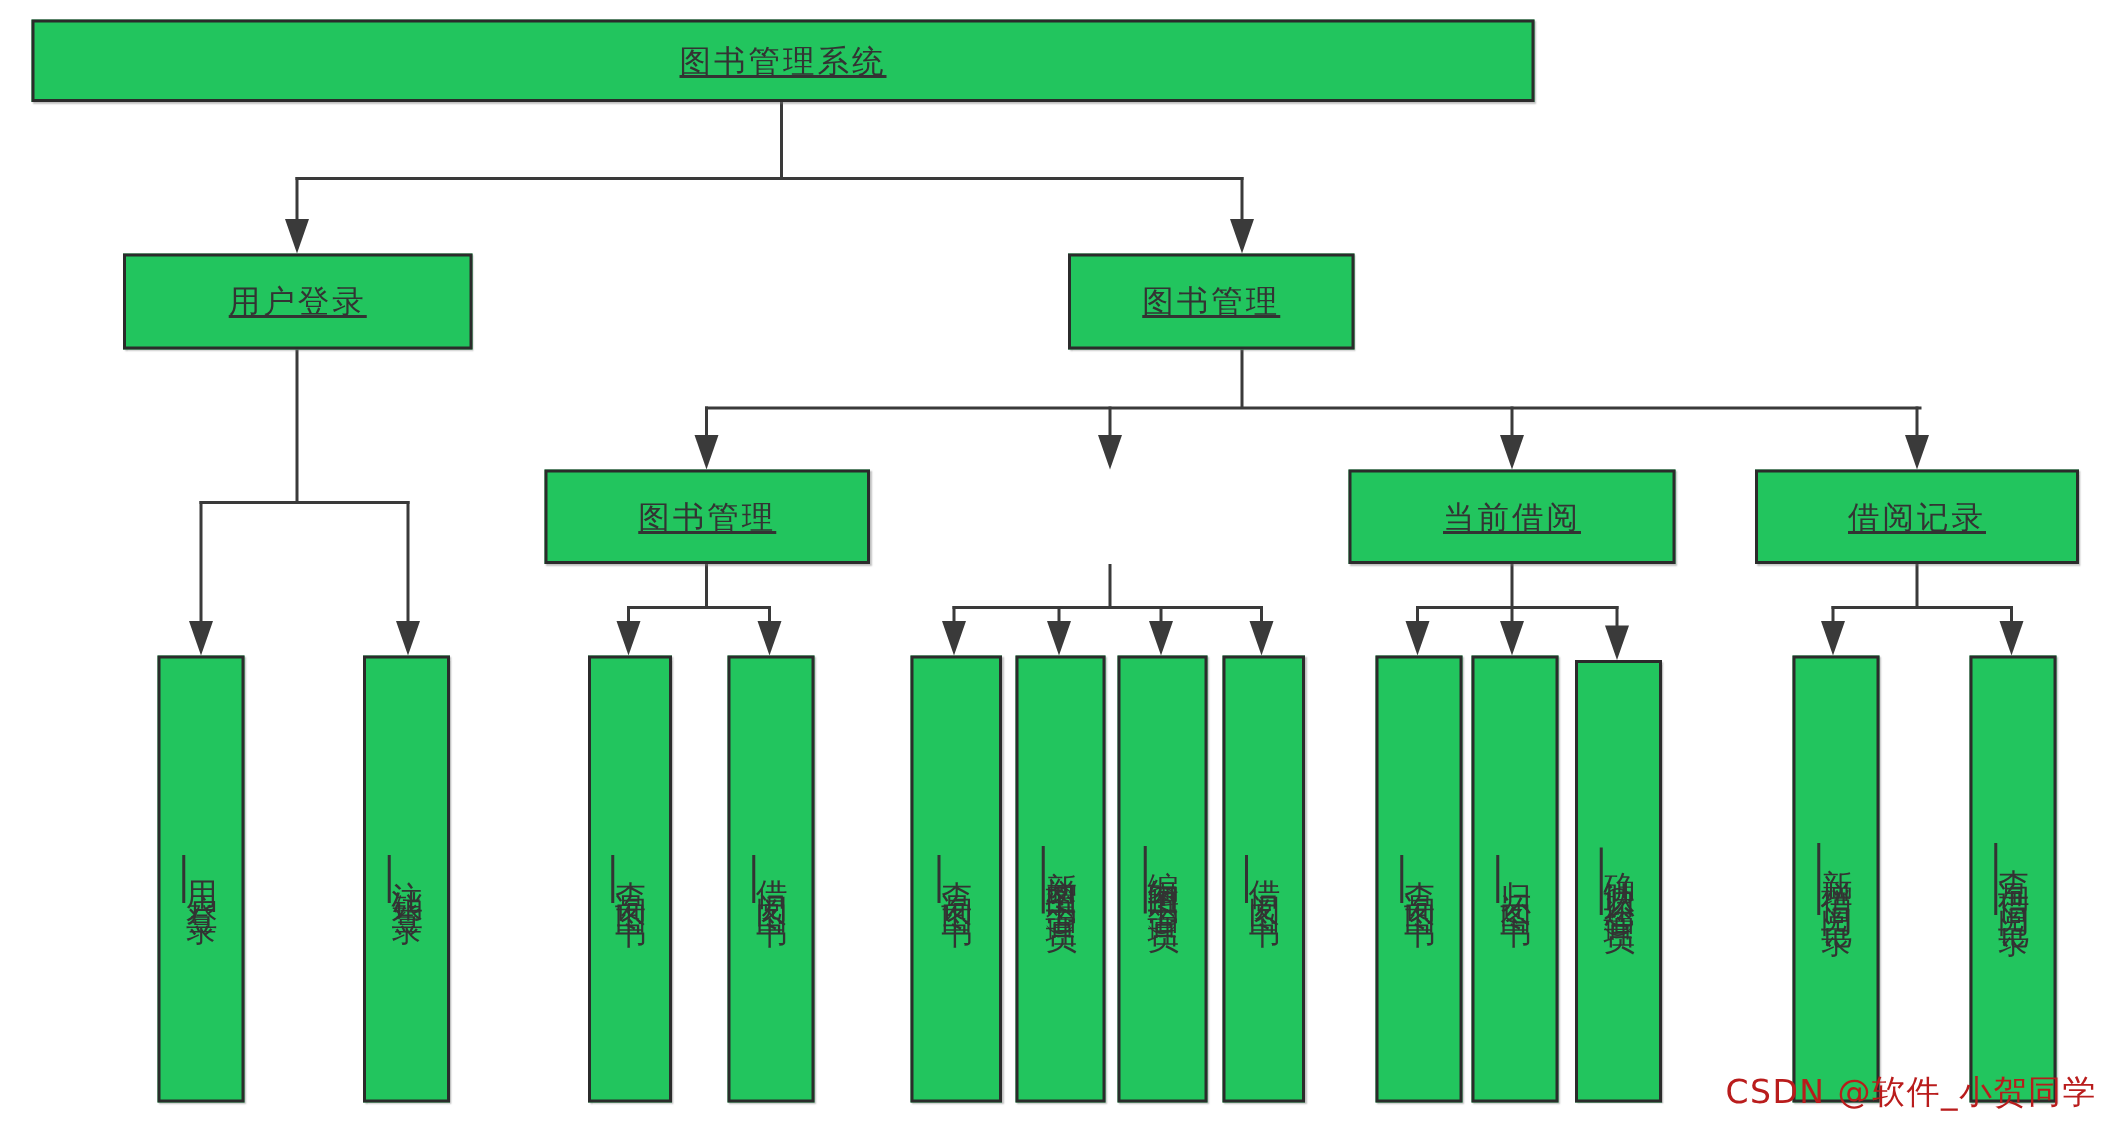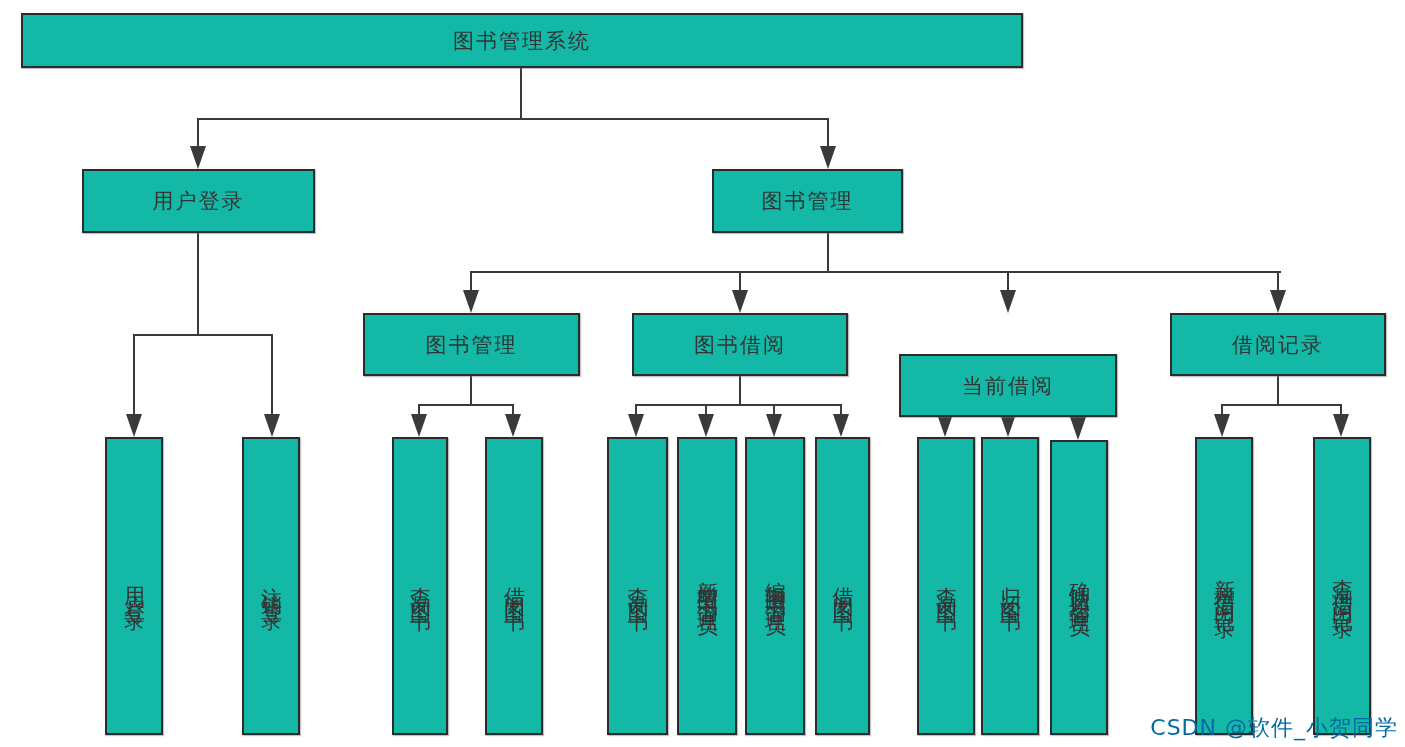--- a/index.html
+++ b/index.html
@@ -6,26 +6,27 @@
   #canvas{
     position:relative;
     width:1405px;height:747px;
     background:#ffffff;
     font-family:"DejaVu Sans","Liberation Sans",sans-serif;
     color:#333333;
     overflow:hidden;
   }
   .box{
     position:absolute;
-    background:#14b8a6;
+    background:#22c55e;
     border:2px solid #2b2b2b;
     box-shadow:1px 1px 1px rgba(120,120,120,.45);
     display:flex;align-items:center;justify-content:center;
     box-sizing:border-box;
     z-index:2;
+    text-decoration:underline;
   }
   .hbox{ font-size:21px; letter-spacing:2px; white-space:nowrap; }
   .vbox{
     writing-mode:vertical-rl;
     text-orientation:mixed;
     font-size:21px;
     letter-spacing:8px;
     line-height:1;
   }
   .vbox.long{ letter-spacing:5px; }
@@ -34,21 +35,21 @@
   .arrowhead{
     position:absolute; width:0; height:0; z-index:1;
     border-left:8px solid transparent;
     border-right:8px solid transparent;
     border-top:23px solid #3a3a3a;
   }
   #watermark{
     position:absolute;
     right:7px; top:713px;
     font-size:22px;
-    color:#0369a1;
+    color:#b91c1c;
     letter-spacing:1px;
     z-index:5;
     white-space:nowrap;
   }
 </style>
 </head>
 <body>
 
 <div id="canvas">
 
@@ -85,24 +86,21 @@
   <div class="vline" style="left:739px;top:271px;height:21px;"></div>
   <div class="arrowhead" style="left:732px;top:290px;"></div>
   <div class="vline" style="left:1007px;top:271px;height:21px;"></div>
   <div class="arrowhead" style="left:1000px;top:290px;"></div>
   <div class="vline" style="left:1277px;top:271px;height:21px;"></div>
   <div class="arrowhead" style="left:1270px;top:290px;"></div>
 
   <div class="box hbox" style="left:363px;top:313px;width:217px;height:63px;">
     <span>图书管理</span>
   </div>
-  <div class="box hbox" style="left:632px;top:313px;width:216px;height:63px;">
-    <span>图书借阅</span>
-  </div>
-  <div class="box hbox" style="left:899px;top:313px;width:218px;height:63px;margin-top:41px;">
+  <div class="box hbox" style="left:899px;top:313px;width:218px;height:63px;">
     <span>当前借阅</span>
   </div>
   <div class="box hbox" style="left:1170px;top:313px;width:216px;height:63px;">
     <span>借阅记录</span>
   </div>
 
   <div class="vline" style="left:470px;top:376px;height:29px;"></div>
   <div class="hline" style="left:418px;top:404px;width:96px;"></div>
   <div class="vline" style="left:739px;top:376px;height:29px;"></div>
   <div class="hline" style="left:635px;top:404px;width:207px;"></div>

